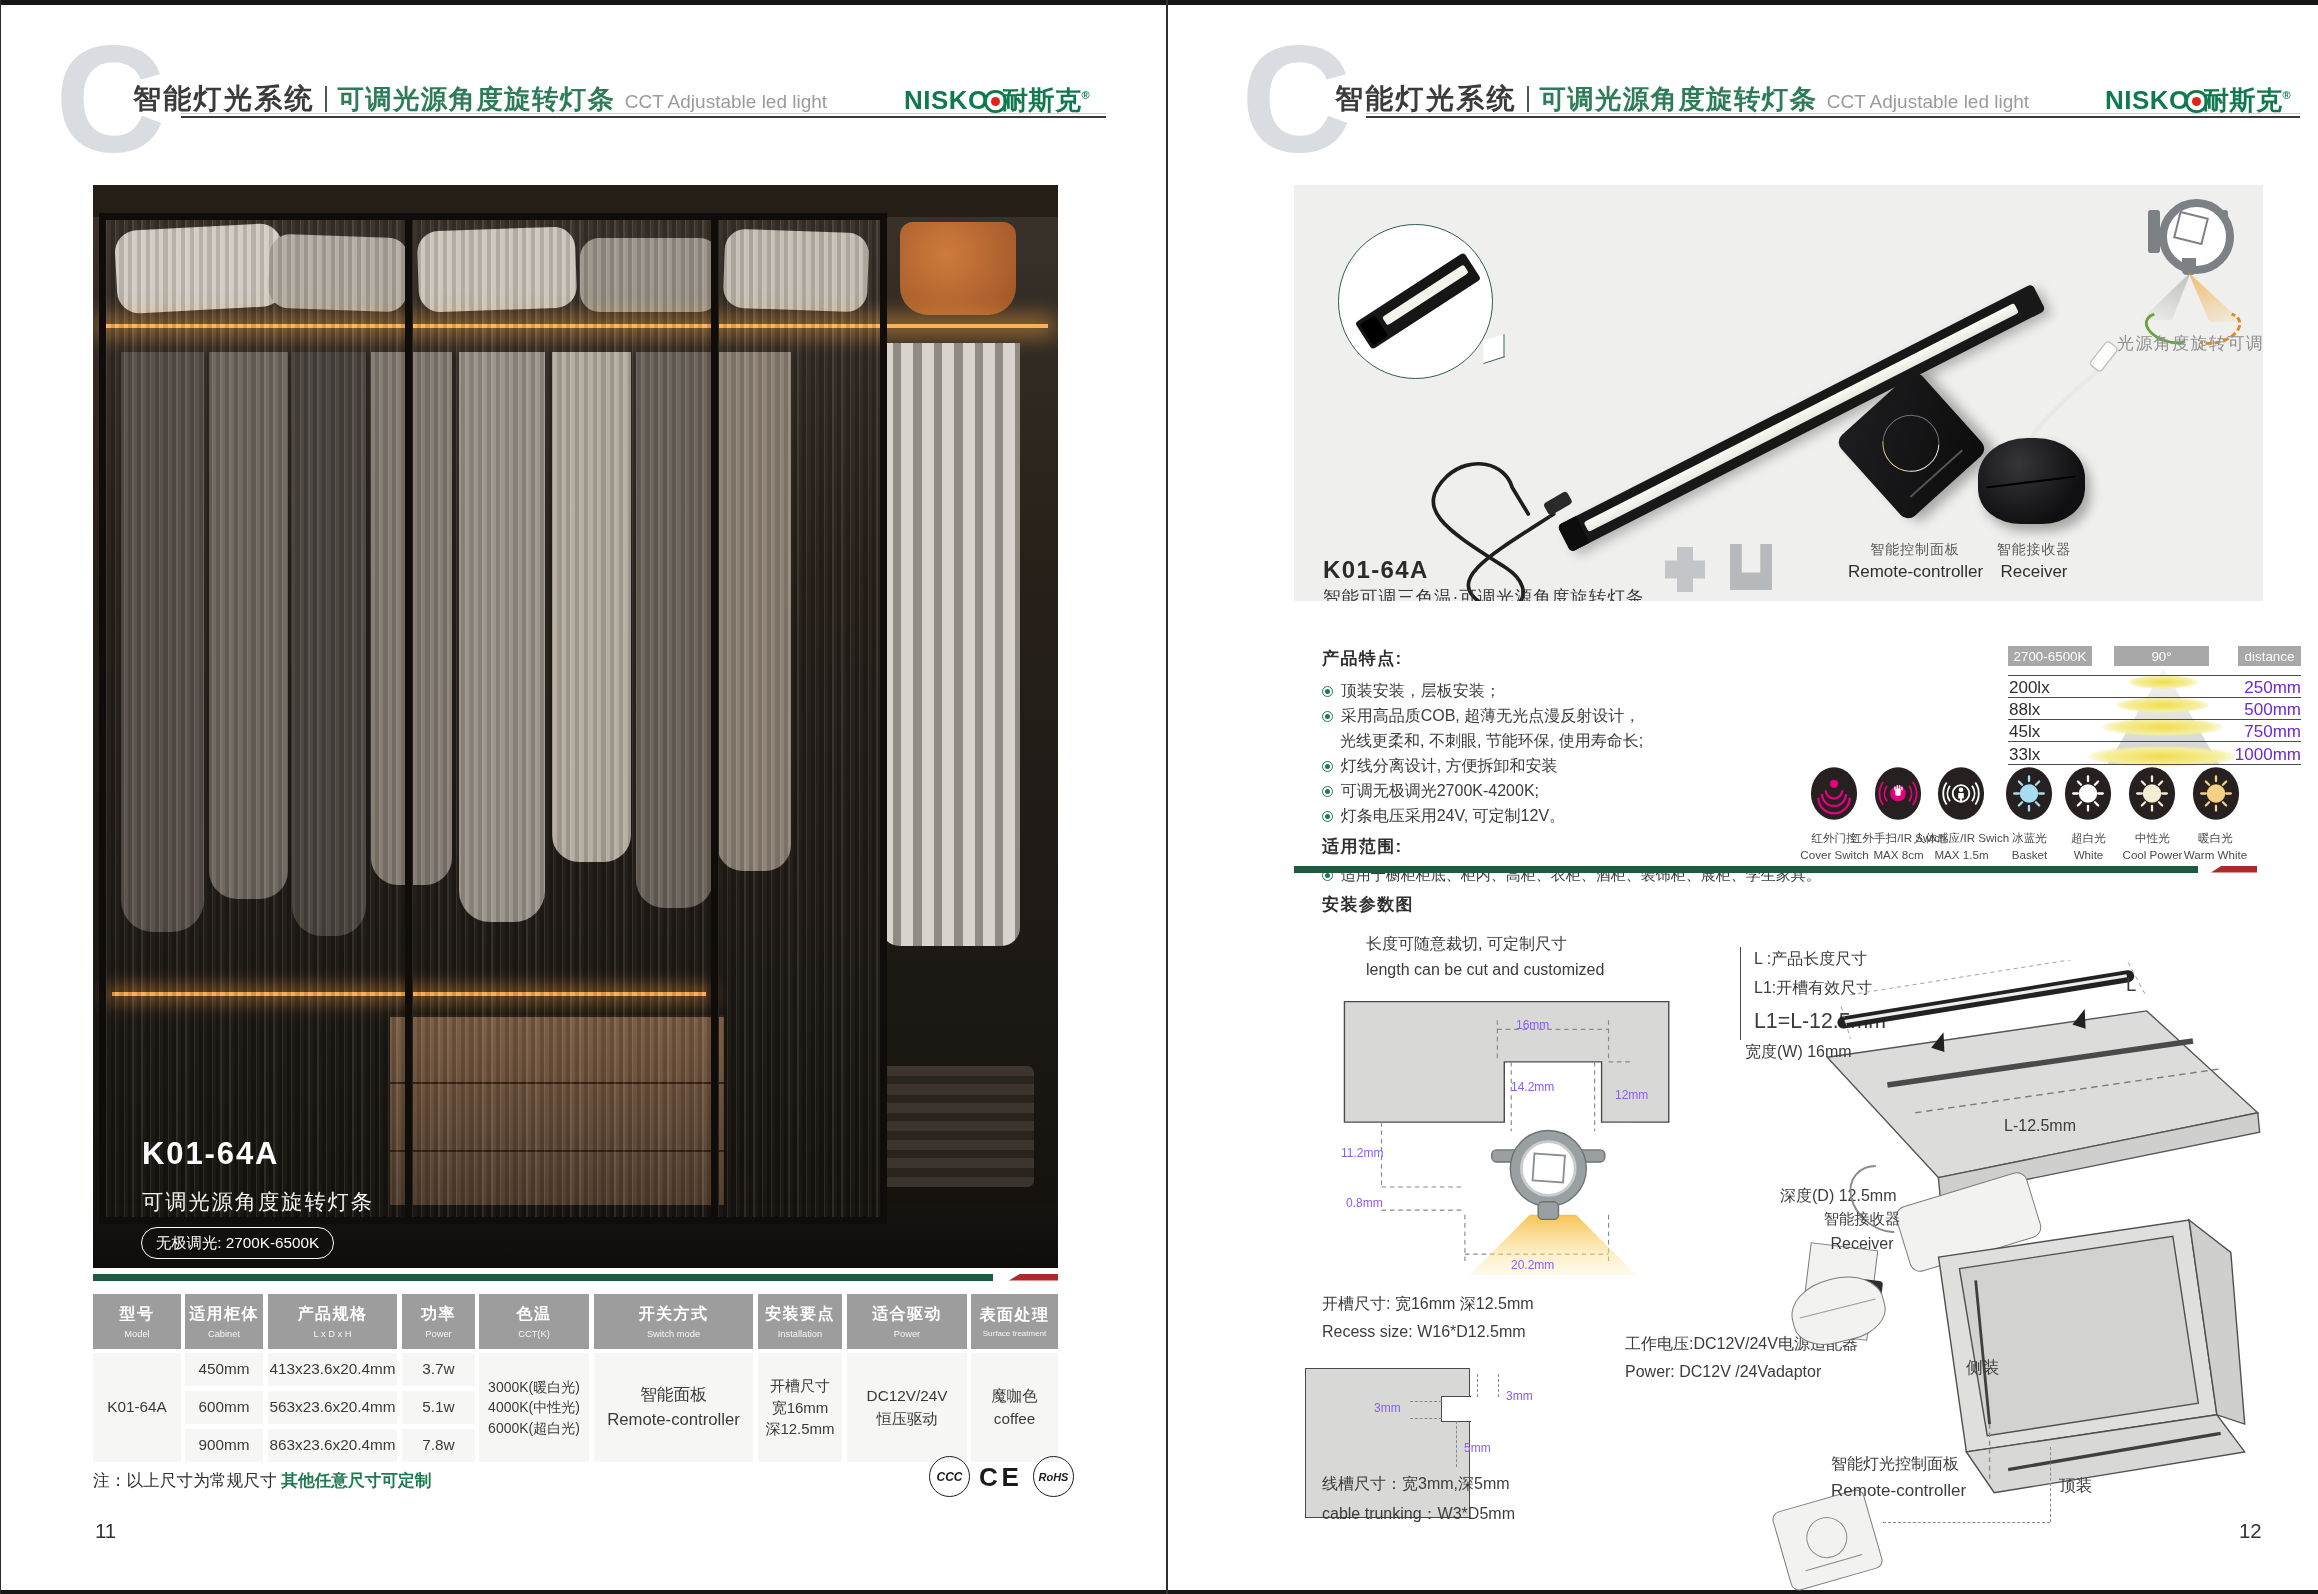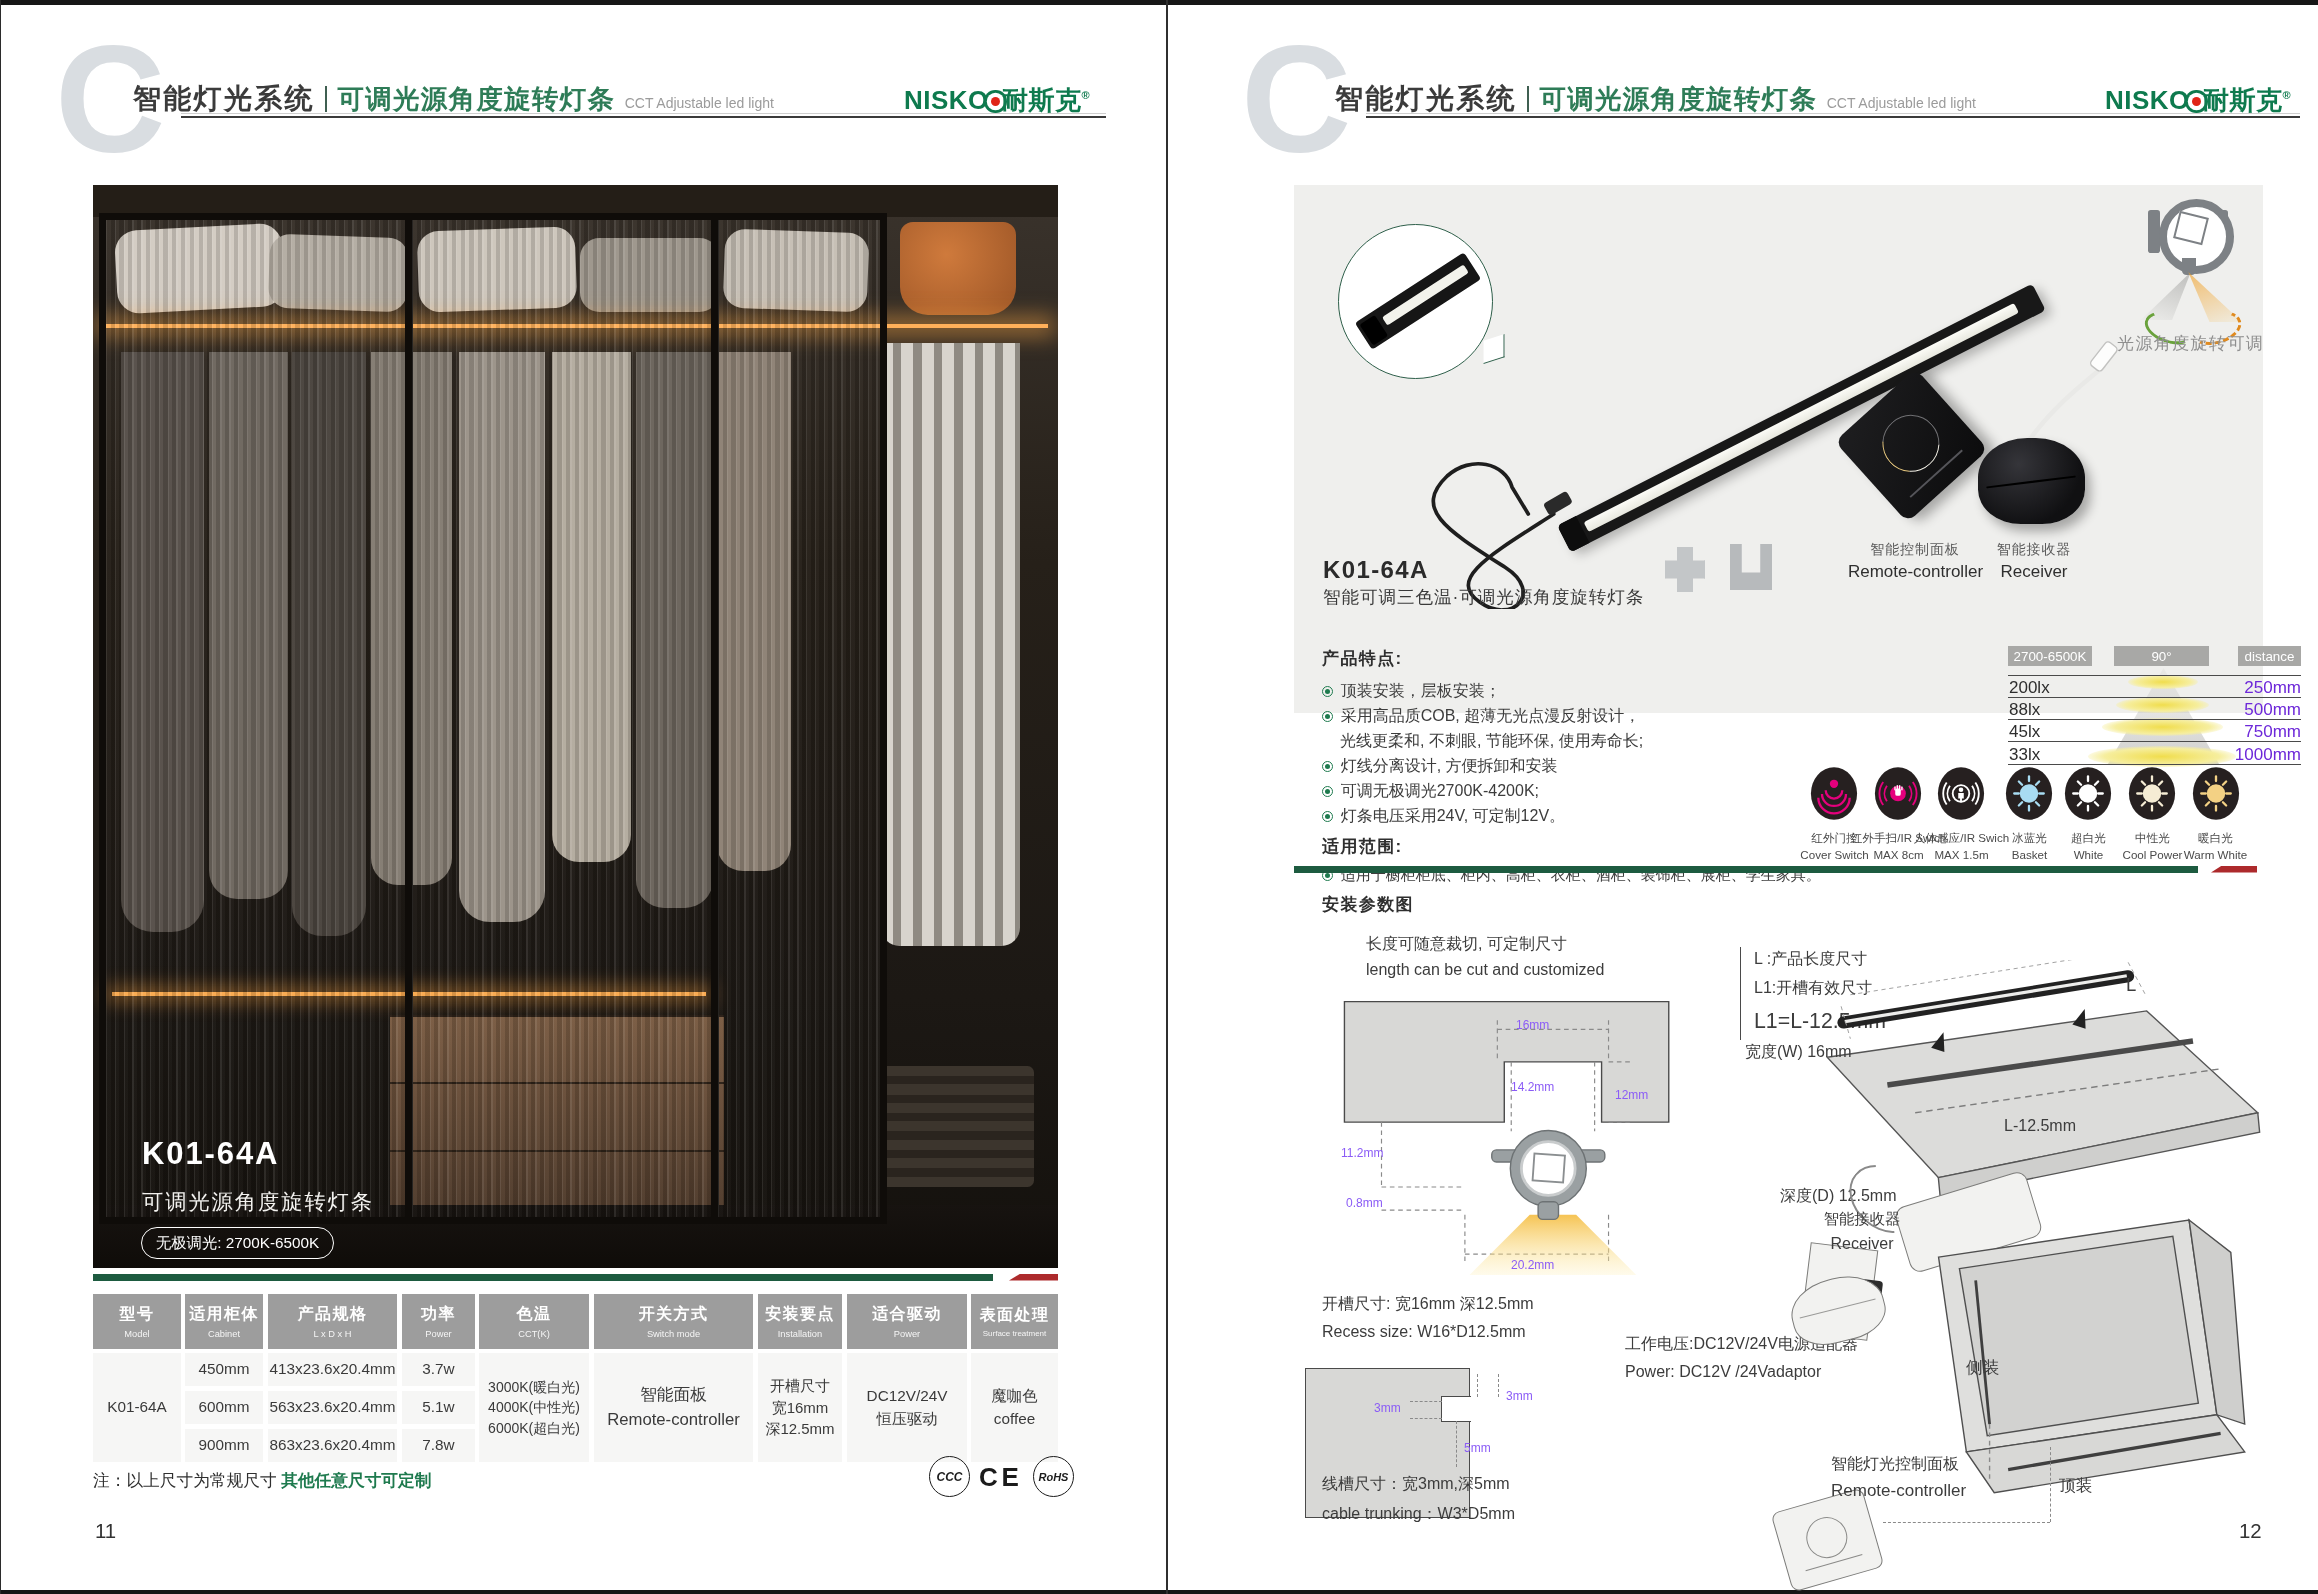--- a/index.html
+++ b/index.html
@@ -5,21 +5,21 @@
   html,body{margin:0;padding:0;background:#fff}
   #canvas{position:relative;width:2334px;height:1595px;background:#ffffff;
           font-family:"Liberation Sans",sans-serif;overflow:hidden}
   .abs{position:absolute}
   .t{position:absolute;white-space:nowrap}
   
   .cmark{position:absolute;font-size:153px;font-weight:bold;color:#d9dde1;line-height:1}
   .hsys{font-size:28px;font-weight:bold;color:#3b3b3b;letter-spacing:2.3px}
   .hbar{display:inline-block;width:2.3px;height:26px;background:#3f5f51;margin:0 10.2px;vertical-align:-3.7px}
   .hprod{font-size:26.4px;font-weight:bold;color:#2e7c57;letter-spacing:1.4px}
-  .hen{font-size:14px;color:#9b9b9b;margin-left:9.3px}
+  .hen{font-size:19px;color:#9b9b9b;margin-left:9.3px}
   .logo{font-size:26px;font-weight:bold;color:#0e7a4e;letter-spacing:0.5px}
   .logo .dot{display:inline-block;width:9.3px;height:9.3px;background:#e02518;border-radius:50%;margin:0 1.9px 1.9px 1.9px;vertical-align:middle;box-shadow:0 0 0 4.2px #fff,0 0 0 7px #0e7a4e}
   .rule-d{position:absolute;height:1.9px;background:#3a3a3a}
   .rule-l{position:absolute;height:0.9px;background:#cfcfcf}
   
   .divgrn{position:absolute;height:6.5px;background:#1d5b40}
   .divred{position:absolute;height:6.5px;background:#ad2a2c;clip-path:polygon(22% 0,100% 0,100% 100%,0 100%)}
   
   .th{position:absolute;background:#9d9d9d;color:#fff;display:flex;flex-direction:column;align-items:center;justify-content:center;gap:3.7px}
   .th .zh{font-size:16px;font-weight:bold;letter-spacing:1.4px}
@@ -202,21 +202,21 @@
   <div class="cmark" style="left:1241px;top:22px">C</div>
   <div class="t" style="left:1335px;top:80px">
     <span class="hsys">智能灯光系统</span><span class="hbar"></span><span class="hprod">可调光源角度旋转灯条</span><span class="hen">CCT Adjustable led light</span>
   </div>
   <div class="t logo" style="left:2105px;top:83px">
     <span>NISKO</span><span class="dot"></span><span>耐斯克</span><sup style="font-size:11px">®</sup>
   </div>
   <div class="rule-l" style="left:1366px;top:113px;width:934px"></div>
   <div class="rule-d" style="left:1366px;top:116px;width:934px"></div>
 
-  <div class="abs" style="left:1294px;top:185px;width:969px;height:528px;background:#efefed;overflow:hidden">
+  <div class="abs" style="left:1294px;top:185px;width:969px;height:416px;background:#efefed;overflow:hidden">
 
     <svg width="969" height="424" style="position:absolute;left:0;top:0" viewBox="0 0 2090 915">
       <path d="M 560 710 C 420 800 330 850 400 900 C 470 950 540 880 455 825 C 330 745 255 700 330 628 C 382 582 455 600 470 652 L 505 710" stroke="#1e1e1e" stroke-width="8" fill="none" stroke-linecap="round"></path>
       <rect x="540" y="672" width="58" height="30" rx="8" transform="rotate(-30 569 687)" fill="#2a2a2a"></rect>
       <path d="M 1582 556 C 1636 480 1698 432 1746 392" stroke="#e9e9e7" stroke-width="10" fill="none" stroke-linecap="round"></path>
       <rect x="1732" y="338" width="30" height="64" rx="8" transform="rotate(38 1747 370)" fill="#fdfdfc" stroke="#c2c2c0" stroke-width="3"></rect>
     </svg>
 
     <div class="abs" style="left:241px;top:218px;width:533px;height:30px;transform:rotate(-27deg);background:#181818;border-radius:4.6px;box-shadow:4.6px 6.5px 10.2px rgba(0,0,0,.25)">
       <div class="abs" style="left:25px;top:9.3px;width:483px;height:11px;background:linear-gradient(180deg,#fbfbf6,#e8e8df);border-radius:2.8px"></div>

